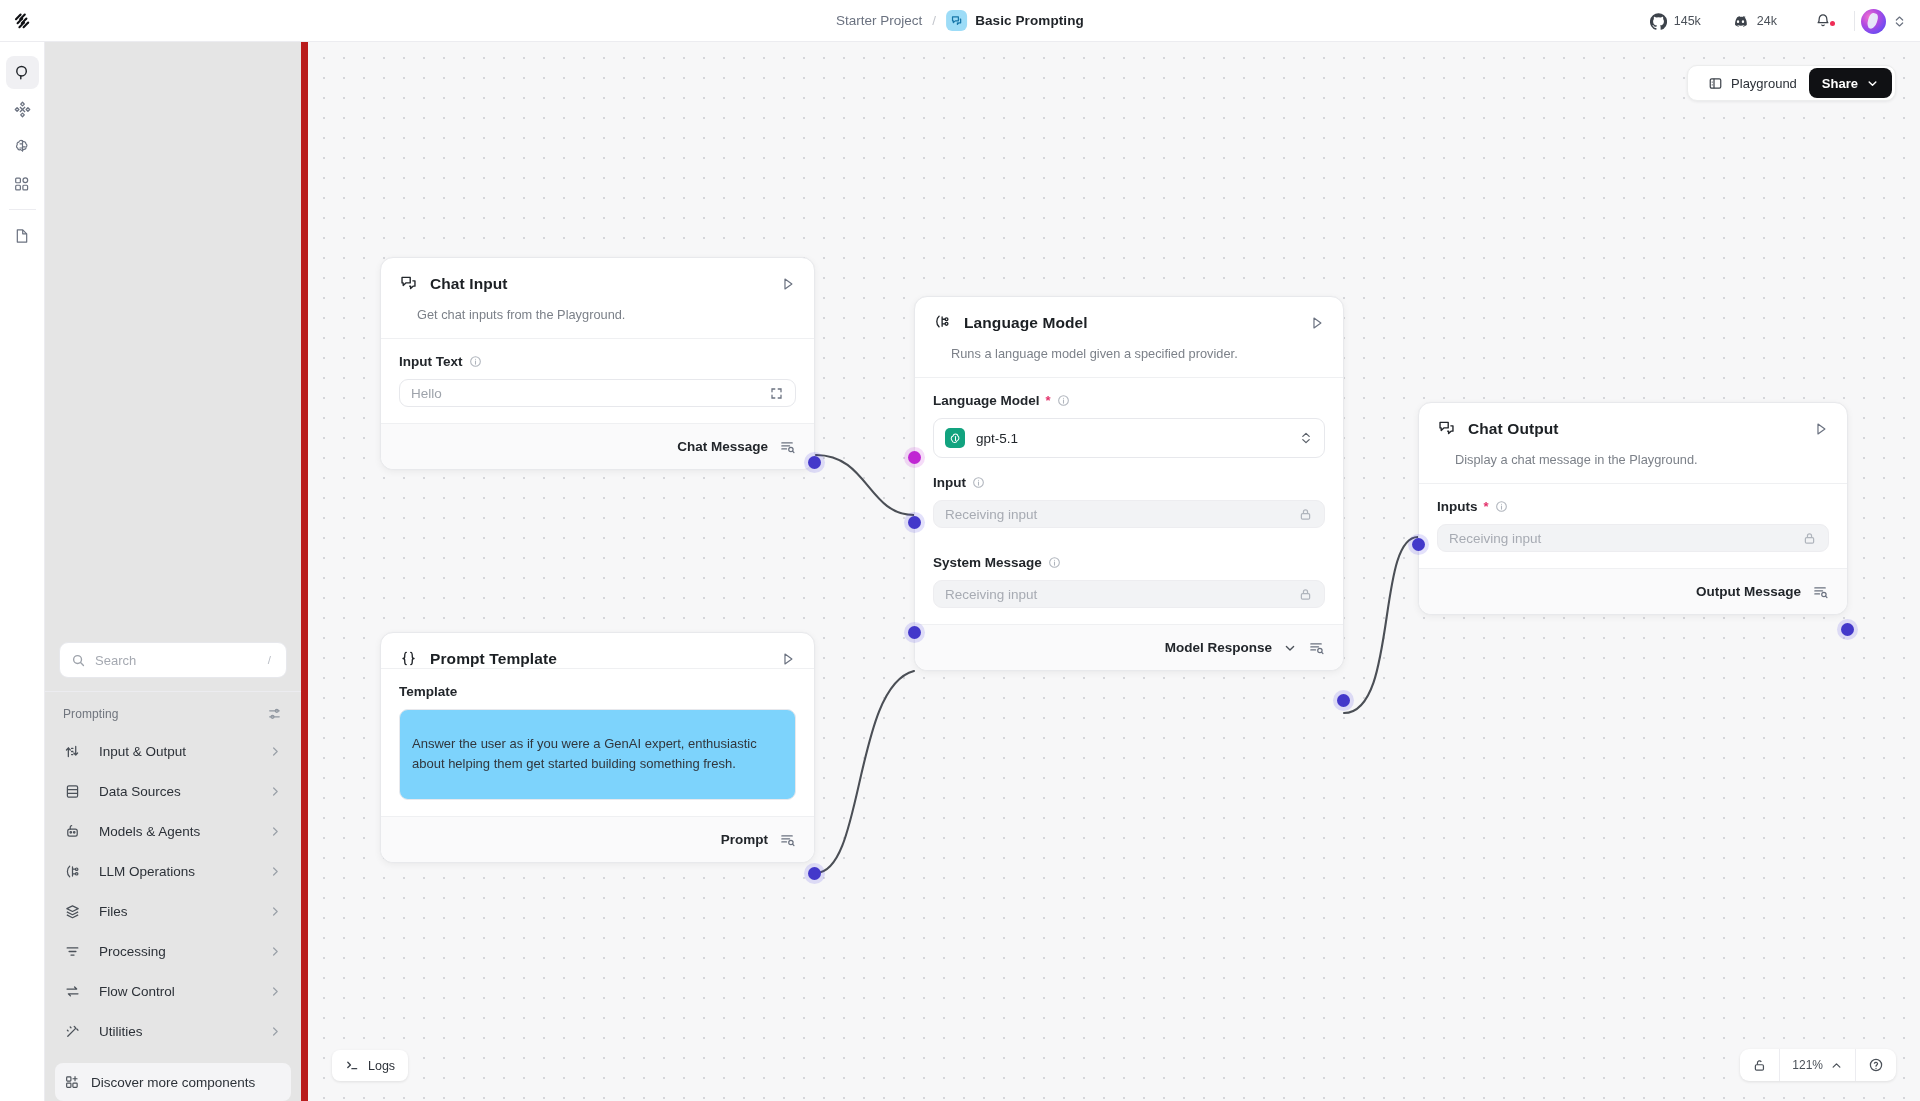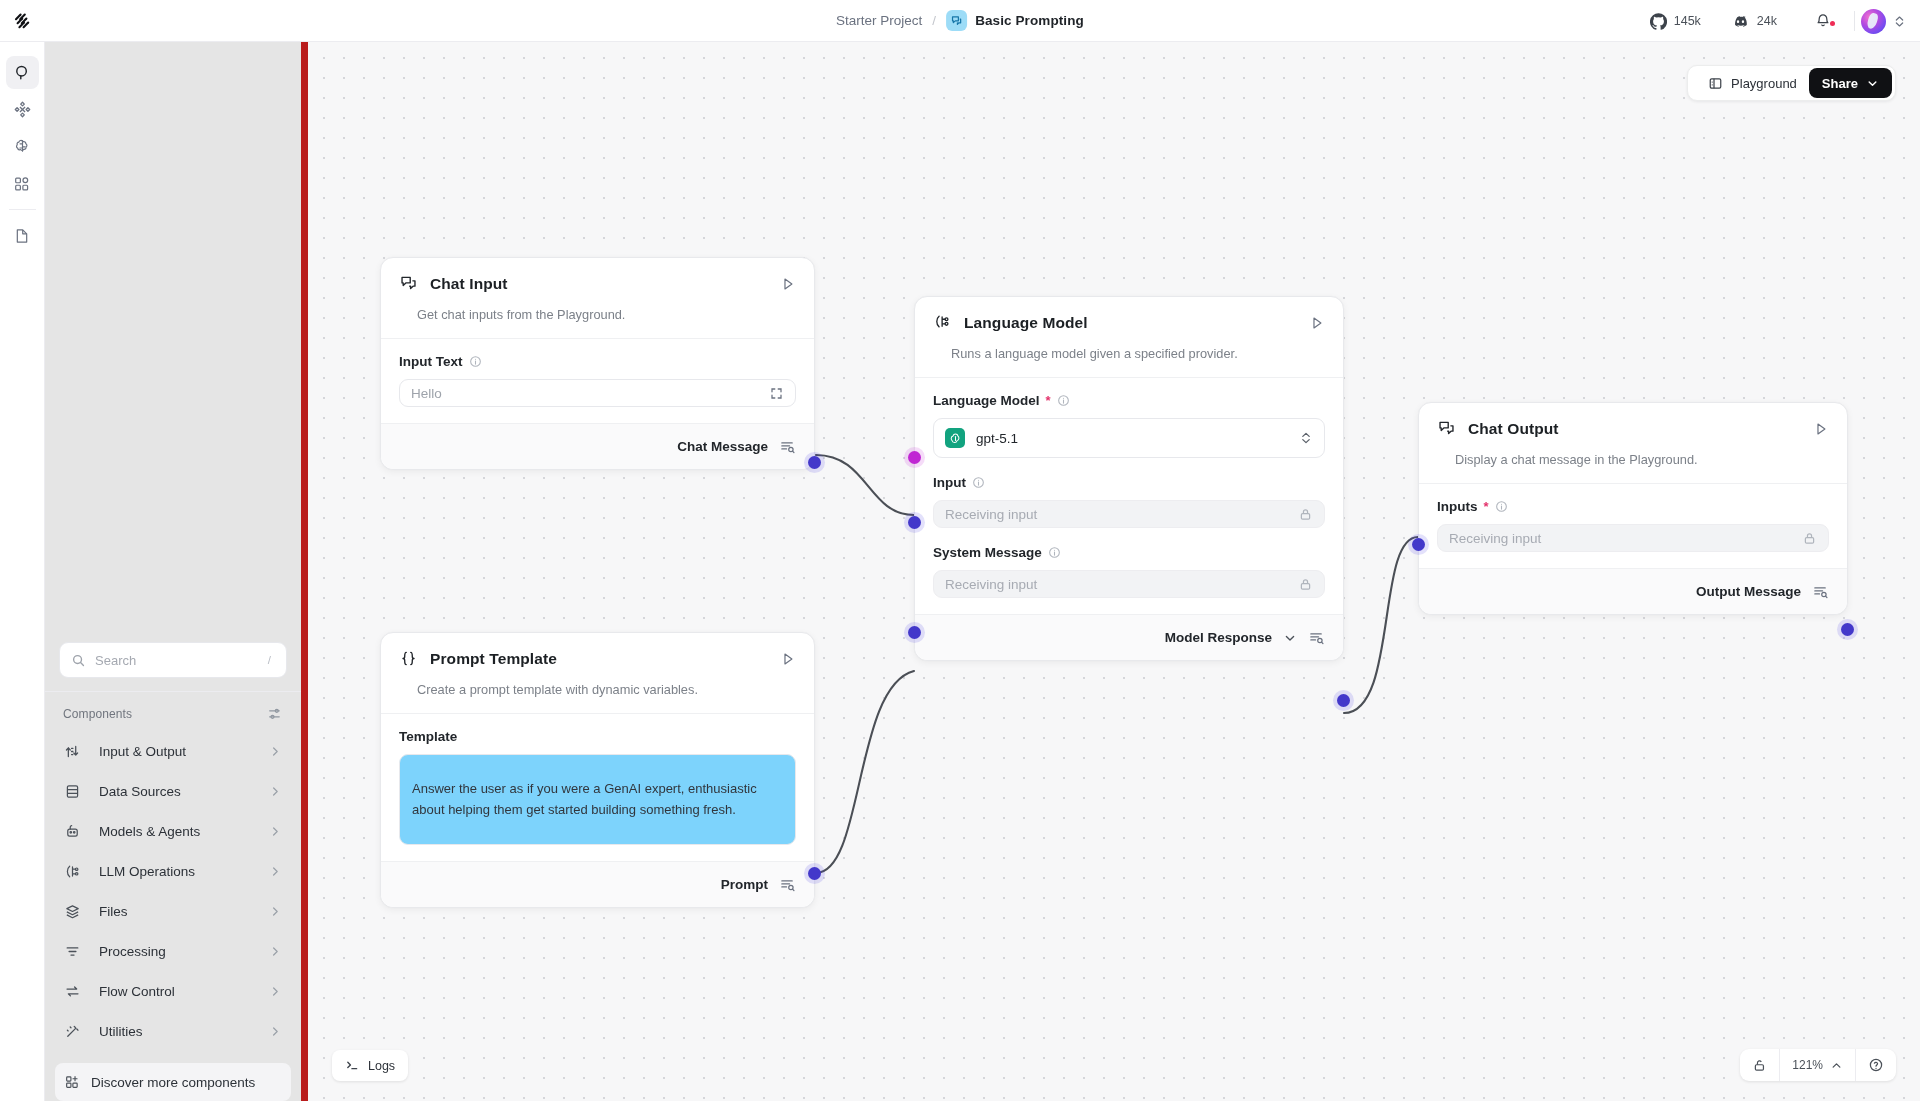--- a/index.html
+++ b/index.html
@@ -334,21 +334,21 @@
               <path d="M10.2 10.2 13.3 13.3"></path>
             </g>
           </svg>
         <span class="search-ph">Search</span>
         <span class="slash-key">/</span>
       </div>
     </div>
     <div class="sb-divider"></div>
 
     <div class="sb-head">
-      <span class="sb-head-label">Components</span>
+      <span class="sb-head-label">Prompting</span>
       <span>
         <svg class="ico" width="16" height="16" viewBox="0 0 18 18">
             <g stroke="#9097a0" stroke-width="1.35" fill="none" stroke-linecap="round">
               <path d="M3 5.4h10.8M3 12.2h10.8"></path>
               <circle cx="11" cy="5.4" r="1.7"></circle>
               <circle cx="6.2" cy="12.2" r="1.7"></circle>
             </g>
           </svg>
       </span>
     </div>
@@ -577,21 +577,20 @@
                 </g>
               </svg>
           </span>
           <span class="node-title">Prompt Template</span>
           <span class="node-run">
             <svg class="ico" width="16" height="16" viewBox="0 0 18 18">
                 <path d="M5.6 3.4 13.4 9 5.6 14.6z" stroke="#6b7280" stroke-width="1.35" fill="none" stroke-linejoin="round"></path>
               </svg>
           </span>
         </div>
-        <div class="node-desc">Create a prompt template with dynamic variables.</div>
       </div>
       <div class="node-sep"></div>
       <div class="node-body">
         <div class="field-label-row">
           <span class="field-label">Template</span>
         </div>
         <div class="textarea-ctl">
           <div class="tval">Answer the user as if you were a GenAI expert, enthusiastic about helping them get started building something fresh.</div>
         </div>
       </div>
@@ -682,21 +681,21 @@
           <span>
             <svg class="ico" width="15" height="15" viewBox="0 0 16 16">
                 <g stroke="#b0b5bd" stroke-width="1.3" fill="none" stroke-linejoin="round">
                   <rect x="3.6" y="7" width="8.8" height="6" rx="1.3"></rect>
                   <path d="M5.8 7V5.2a2.2 2.2 0 0 1 4.4 0V7"></path>
                 </g>
               </svg>
           </span>
         </div>
 
-        <div class="field-label-row" style="margin-top:17px;">
+        <div class="field-label-row" style="margin-top:27px;">
           <span class="field-label">System Message</span>
           <span>
             <svg class="ico" width="13" height="13" viewBox="0 0 14 14">
                 <g stroke="#b0b5bd" stroke-width="1.15" fill="none">
                   <circle cx="7" cy="7" r="5.2"></circle>
                   <path d="M7 6.4v3.4M7 4.5v.1" stroke-linecap="round"></path>
                 </g>
               </svg>
           </span>
         </div>

